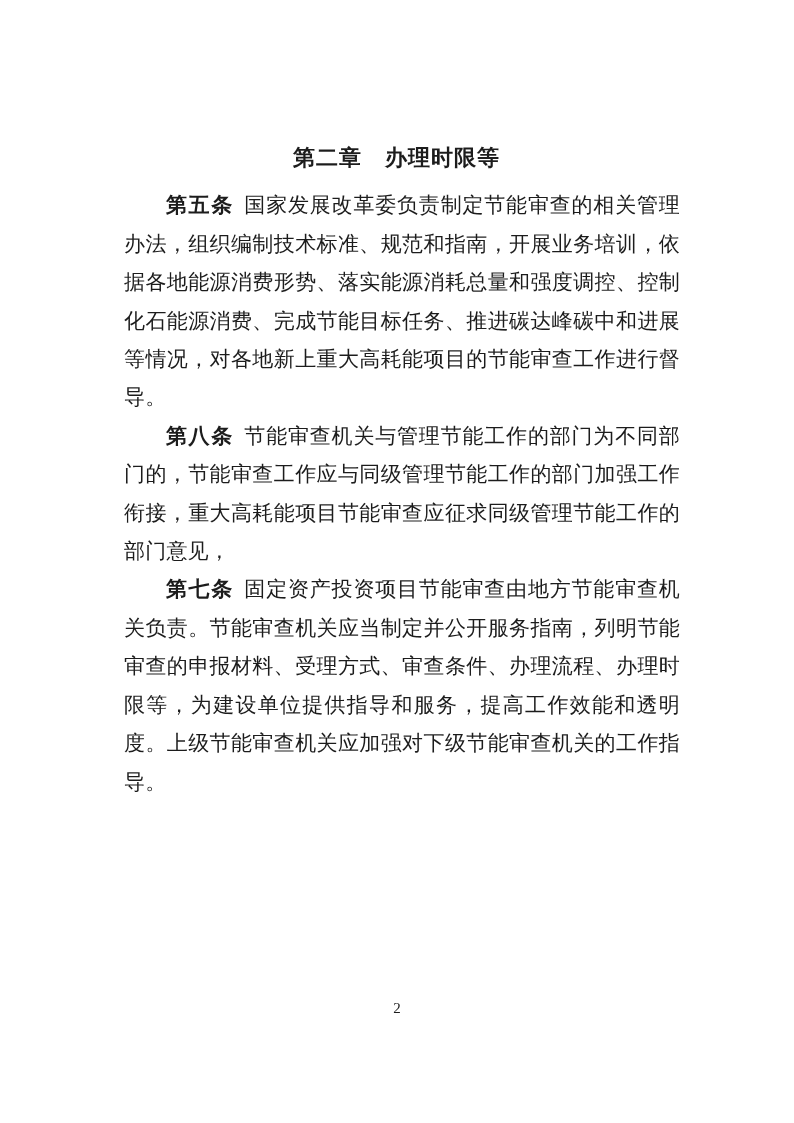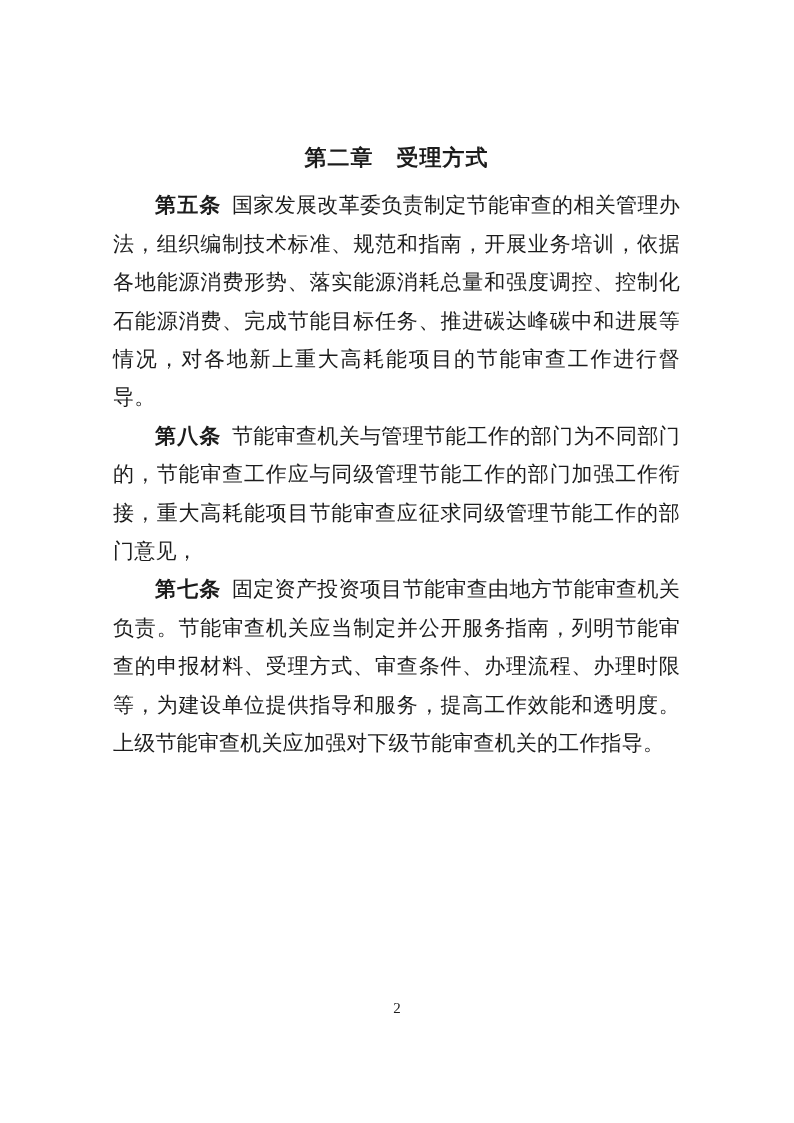--- a/index.html
+++ b/index.html
@@ -25,20 +25,21 @@
     line-height: 38.4px;
     text-align: justify;
     text-justify: inter-character;
   }
   .para {
     margin: 0;
     letter-spacing: 0.2px;
   }
   .para.indent {
     text-indent: 2em;
+    margin-left: 11px;
   }
   .chapter-heading {
     margin: 38px 0 9px 0;
     text-align: center;
     font-family: "Liberation Sans", "DejaVu Sans", sans-serif;
     font-weight: bold;
     font-size: 22px;
     line-height: 38.4px;
     letter-spacing: 1px;
   }
@@ -60,21 +61,21 @@
   }
 </style>
 </head>
 <body>
 
 <div class="page">
 
   <div class="content">
 
 
-    <h2 class="chapter-heading">第二章　受理方式</h2>
+    <h2 class="chapter-heading">第二章　办理时限等</h2>
 
     <p class="para indent">
       <span class="article-label">第五条</span><span>国家发展改革委负责制定节能审查的相关管理办法，组织编制技术标准、规范和指南，开展业务培训，依据各地能源消费形势、落实能源消耗总量和强度调控、控制化石能源消费、完成节能目标任务、推进碳达峰碳中和进展等情况，对各地新上重大高耗能项目的节能审查工作进行督导。</span>
     </p>
 
 
     <p class="para indent">
       <span class="article-label">第八条</span><span>节能审查机关与管理节能工作的部门为不同部门的，节能审查工作应与同级管理节能工作的部门加强工作衔接，重大高耗能项目节能审查应征求同级管理节能工作的部门意见，</span>
     </p>
 

